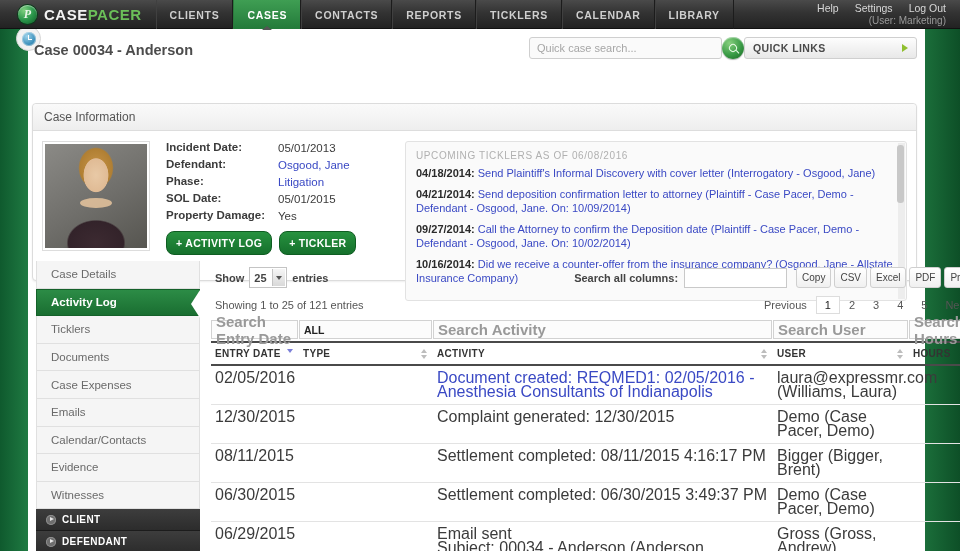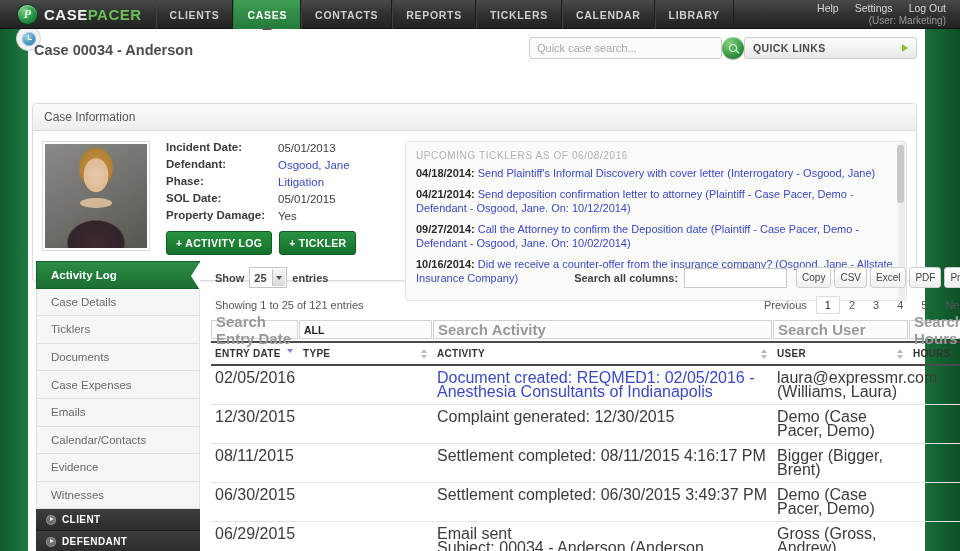--- a/index.html
+++ b/index.html
@@ -112,21 +112,21 @@
       border-radius:50%; background:#e6c49d; opacity:.85; }
 
   .fields { margin-left:16px; flex:none; width:225px; }
   .frow { display:flex; line-height:14px; margin-bottom:3px; }
   .flabel { width:112px; font:bold 11.5px "Liberation Sans",sans-serif; color:#3b3b3b; }
   .fval { font-size:11.5px; color:#3b3b3b;text-align:center; }
   .fval.link { color:#3a49c4; cursor:pointer; }
   .btnrow { margin-top:8px; display:flex; gap:7px; margin-left:0px; padding-left:0px; }
   .gbtn { background:linear-gradient(to bottom,#27923f,#15702c); color:#fff;
           font:bold 10.5px "Liberation Sans",sans-serif; letter-spacing:.3px;
-          border:1px solid #0f5d22; border-radius:3px; padding:5px 9px; cursor:pointer; }
+          border:1px solid #0f5d22; border-radius:8px; padding:5px 9px; cursor:pointer; }
 
   .ticklers { flex:1; margin-left:14px; border:1px solid #e2e2e2; background:#fafafa;
               border-radius:3px; padding:8px 10px; overflow:hidden; position:relative; }
   .tk-head { color:#b0b0b0; font-size:10px; letter-spacing:.6px; margin-bottom:5px; }
   .tk-item { font-size:11px; line-height:14.5px; margin-bottom:6px; color:#3a49c4; }
   .tk-item b { color:#2b2b2b; }
   .tk-scroll { position:absolute; right:1px; top:1px; bottom:1px; width:7px; background:#ededed; }
   .tk-thumb { position:absolute; right:1px; top:2px; width:7px; height:58px; background:#c8c8c8; border-radius:3px; }
 
   
@@ -278,36 +278,36 @@
           </div>
           <div class="btnrow">
             <div class="gbtn">+ ACTIVITY LOG</div>
             <div class="gbtn">+ TICKLER</div>
           </div>
         </div>
 
         <div class="ticklers">
           <div class="tk-head">UPCOMING TICKLERS AS OF 06/08/2016</div>
           <div class="tk-item"><b>04/18/2014:</b> <span>Send Plaintiff's Informal Discovery with cover letter (Interrogatory - Osgood, Jane)</span></div>
-          <div class="tk-item"><b>04/21/2014:</b> <span>Send deposition confirmation letter to attorney (Plaintiff - Case Pacer, Demo - Defendant - Osgood, Jane. On: 10/12/2014)</span></div>
+          <div class="tk-item"><b>04/21/2014:</b> <span>Send deposition confirmation letter to attorney (Plaintiff - Case Pacer, Demo - Defendant - Osgood, Jane. On: 10/09/2014)</span></div>
           <div class="tk-item"><b>09/27/2014:</b> <span>Call the Attorney to confirm the Deposition date (Plaintiff - Case Pacer, Demo - Defendant - Osgood, Jane. On: 10/02/2014)</span></div>
           <div class="tk-item"><b>10/16/2014:</b> <span>Did we receive a counter-offer from the insurance company? (Osgood, Jane - Allstate Insurance Company)</span></div>
           <div class="tk-scroll">
               <div class="tk-thumb"></div>
             </div>
         </div>
 
       </div>
     </div>
 
     <div id="lower">
 
       <div class="sidenav">
+        <div class="sn-item">Case Details</div>
         <div class="sn-item first active">Activity Log</div>
-        <div class="sn-item">Case Details</div>
         <div class="sn-item">Ticklers</div>
         <div class="sn-item">Documents</div>
         <div class="sn-item">Case Expenses</div>
         <div class="sn-item">Emails</div>
         <div class="sn-item">Calendar/Contacts</div>
         <div class="sn-item">Evidence</div>
         <div class="sn-item">Witnesses</div>
         <div class="sn-sec">
           <span class="dot"></span>
           <span>CLIENT</span>

